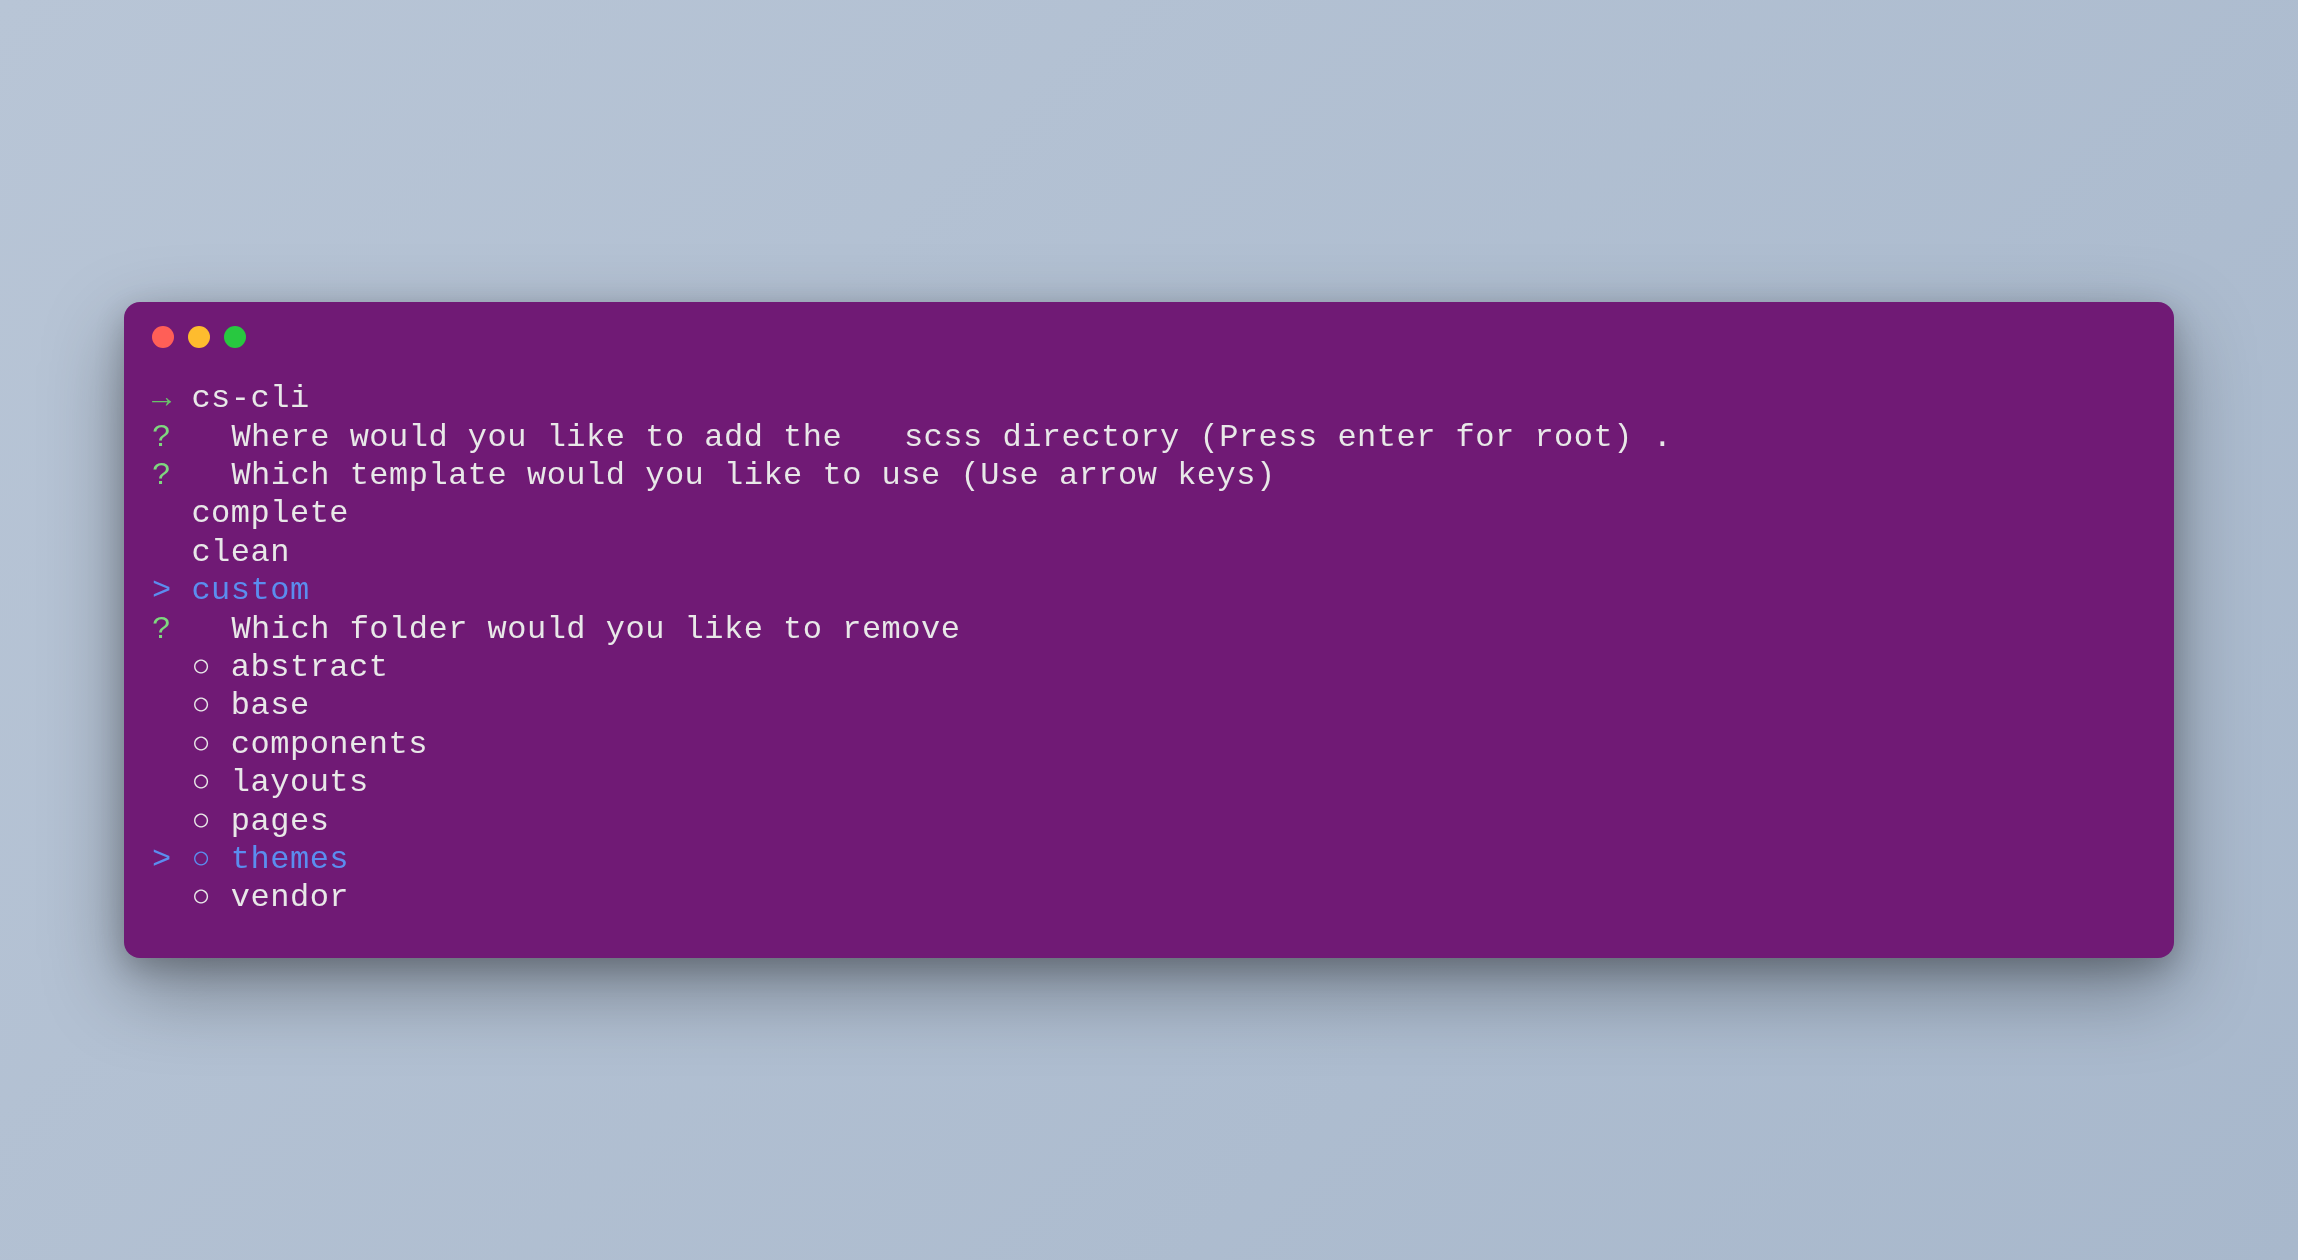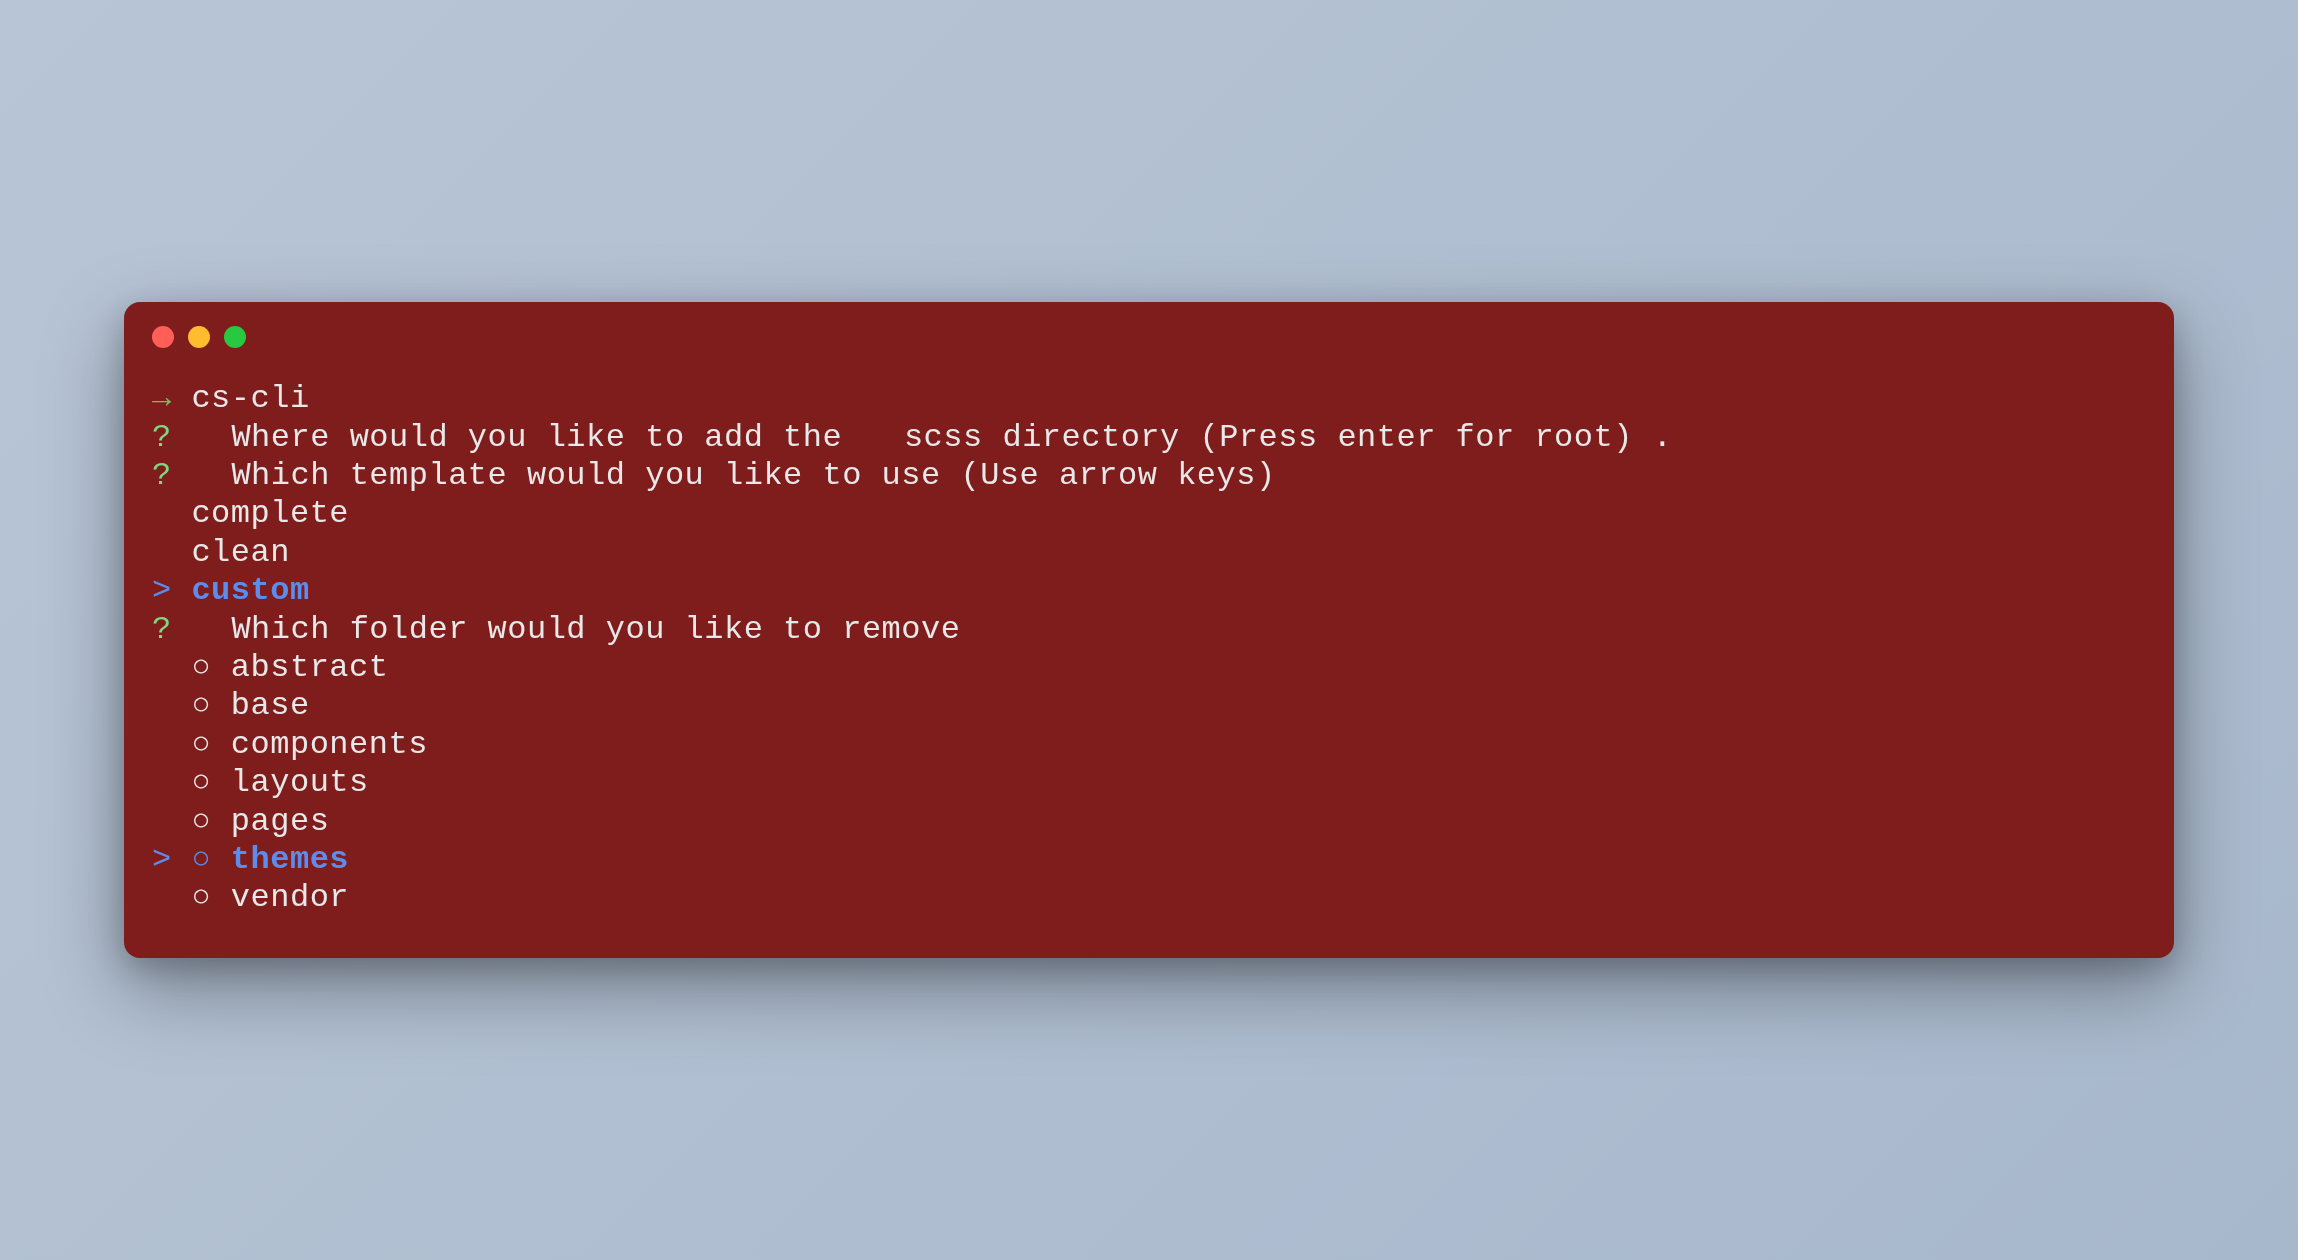--- a/index.html
+++ b/index.html
@@ -12,21 +12,21 @@
       background: linear-gradient(135deg, #b8c5d6 0%, #a8b8cc 100%);
       min-height: 100vh;
       display: flex;
       align-items: center;
       justify-content: center;
       padding: 60px;
       font-family: 'SF Mono', 'Monaco', 'Menlo', 'Consolas', 'Courier New', monospace;
     }
 
     .terminal-window {
-      background: #7f1d1d;
+      background: #701a75;
       border-radius: 16px;
       width: 100%;
       max-width: 2050px;
       box-shadow: 0 30px 80px rgba(0, 0, 0, 0.35), 0 10px 30px rgba(0, 0, 0, 0.2);
       overflow: hidden;
     }
 
     .titlebar {
       display: flex;
       align-items: center;
@@ -94,21 +94,20 @@
     .option {
       color: #e8e8e8;
     }
 
     .selected-marker {
       color: #5b8def;
     }
 
     .selected-option {
       color: #5b8def;
-      font-weight: bold;
     }
 
     .radio {
       color: #e8e8e8;
     }
 
     .radio-selected {
       color: #5b8def;
     }
 

